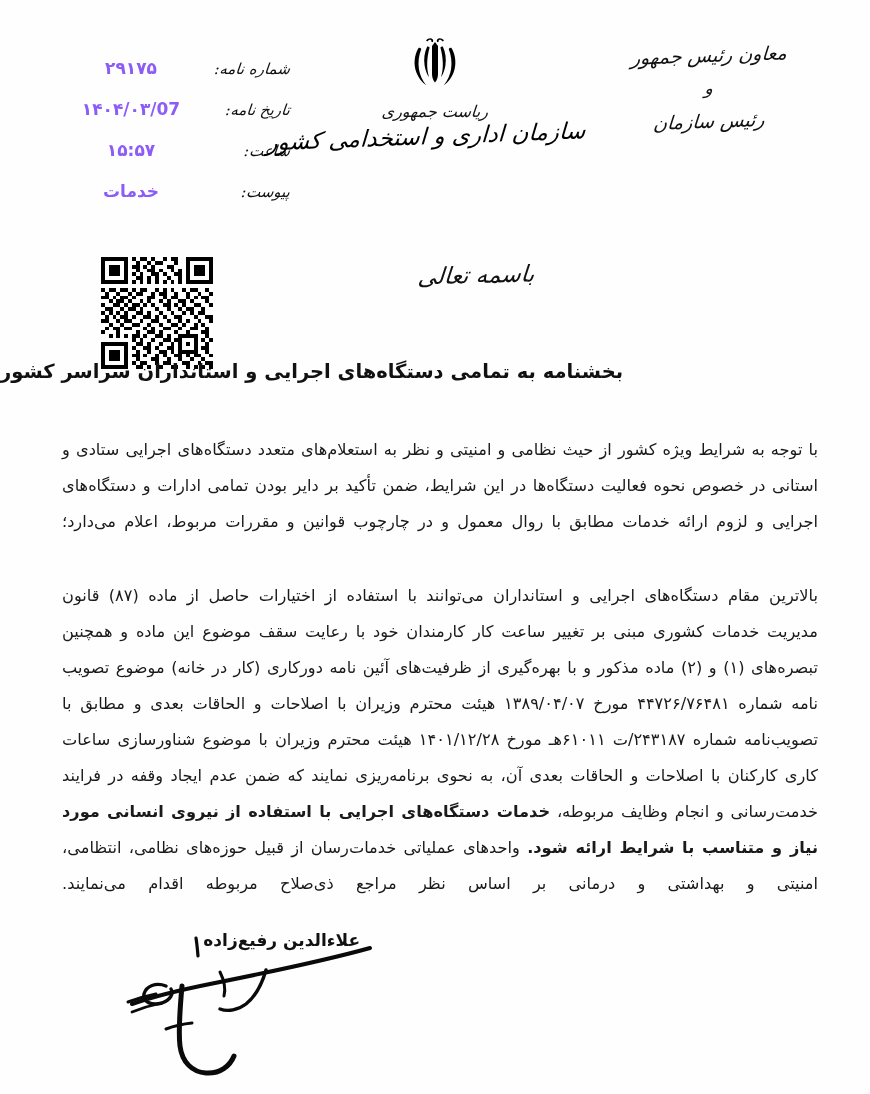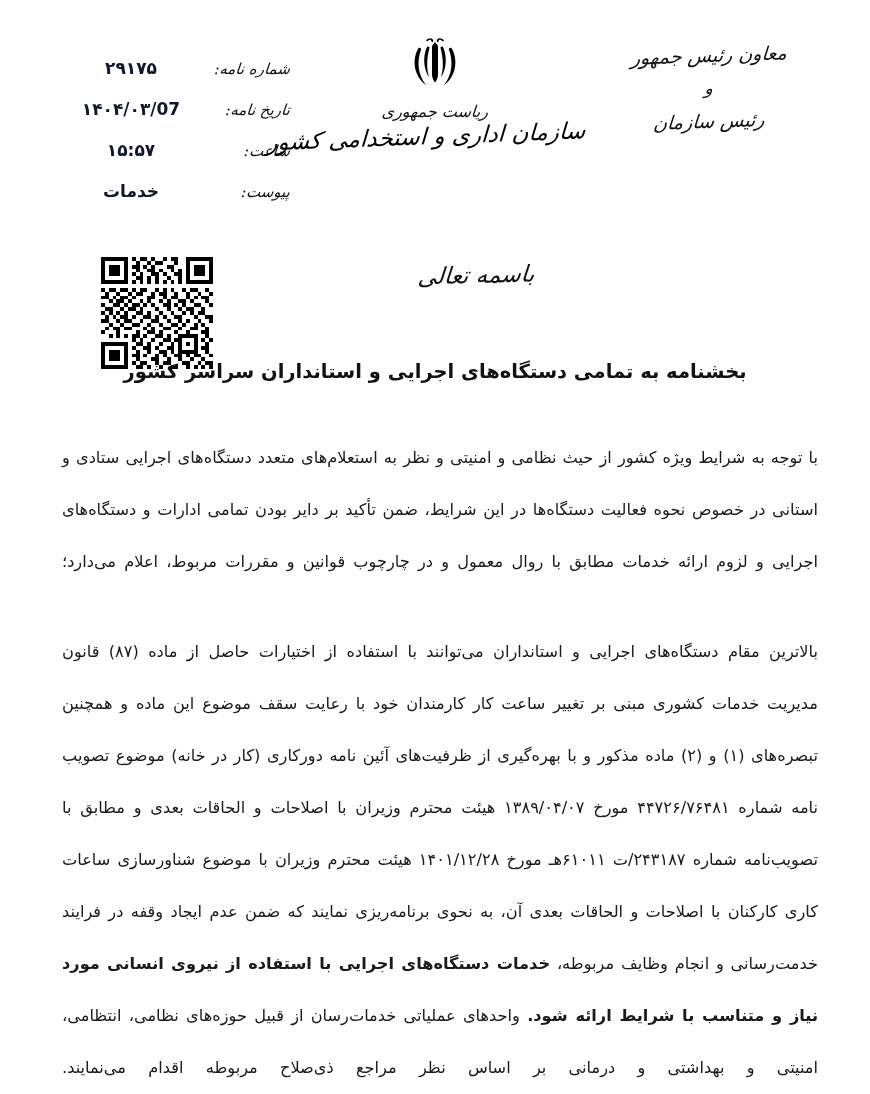--- a/index.html
+++ b/index.html
@@ -55,21 +55,21 @@
     letter-spacing: -0.5px;
     transform: skewX(-6deg);
     white-space: nowrap;
   }
   .meta-value {
     flex: 1;
     text-align: center;
     font-size: 17px;
     font-weight: 700;
     font-family: "DejaVu Sans", sans-serif;
-    color: #0f172a;
+    color: #8b5cf6;
     letter-spacing: 0.5px;
     white-space: nowrap;
   }
 
   
   .emblem-block {
     position: absolute;
     top: 34px;
     left: 50%;
     transform: translateX(-50%);
@@ -146,41 +146,41 @@
     letter-spacing: -1px;
     transform: skewX(-6deg) rotate(-1.5deg);
     white-space: nowrap;
   }
 
   
   .doc-title {
     position: absolute;
     top: 360px;
     left: 0; right: 0;
-    text-align: center;
+    text-align: left;
     font-size: 19.5px;
     font-weight: 700;
     color: #111;
     direction: rtl;
     letter-spacing: 0px;
   }
 
   
   .body-area {
     position: absolute;
     top: 432px;
     left: 62px;
     right: 52px;
     direction: rtl;
     text-align: justify;
     text-align-last: justify;
   }
   .para {
     font-size: 16.2px;
-    line-height: 52px;
+    line-height: 36px;
     color: #1a1a1a;
     margin: 0 0 38px 0;
     text-align: justify;
     text-align-last: justify;
     word-spacing: 0.5px;
   }
   .para.p2 { margin-bottom: 0; }
   .para b { font-weight: 700; }
 
   
@@ -532,14 +532,40 @@
   <div class="body-area">
 
     <p class="para p1">با توجه به شرایط ویژه کشور از حیث نظامی و امنیتی و نظر به استعلام‌های متعدد دستگاه‌های اجرایی ستادی و استانی در خصوص نحوه فعالیت دستگاه‌ها در این شرایط، ضمن تأکید بر دایر بودن تمامی ادارات و دستگاه‌های اجرایی و لزوم ارائه خدمات مطابق با روال معمول و در چارچوب قوانین و مقررات مربوط، اعلام می‌دارد؛</p>
 
     <p class="para p2">
       <span>بالاترین مقام دستگاه‌های اجرایی و استانداران می‌توانند با استفاده از اختیارات حاصل از ماده (۸۷) قانون مدیریت خدمات کشوری مبنی بر تغییر ساعت کار کارمندان خود با رعایت سقف موضوع این ماده و همچنین تبصره‌های (۱) و (۲) ماده مذکور و با بهره‌گیری از ظرفیت‌های آئین نامه دورکاری (کار در خانه) موضوع تصویب نامه شماره ۴۴۷۲۶/۷۶۴۸۱ مورخ ۱۳۸۹/۰۴/۰۷ هیئت محترم وزیران با اصلاحات و الحاقات بعدی و مطابق با تصویب‌نامه شماره ۲۴۳۱۸۷/ت ۶۱۰۱۱هـ مورخ ۱۴۰۱/۱۲/۲۸ هیئت محترم وزیران با موضوع شناورسازی ساعات کاری کارکنان با اصلاحات و الحاقات بعدی آن، به نحوی برنامه‌ریزی نمایند که ضمن عدم ایجاد وقفه در فرایند خدمت‌رسانی و انجام وظایف مربوطه، </span><b>خدمات دستگاه‌های اجرایی با استفاده از نیروی انسانی مورد نیاز و متناسب با شرایط ارائه شود.</b><span> واحدهای عملیاتی خدمات‌رسان از قبیل حوزه‌های نظامی، انتظامی، امنیتی و بهداشتی و درمانی بر اساس نظر مراجع ذی‌صلاح مربوطه اقدام می‌نمایند.</span>
     </p>
 
   </div>
 
+  <div class="sign-area">
+    <div class="sign-name">علاءالدین رفیع‌زاده</div>
+    <div class="sign-mark">
+      <svg width="330" height="155" viewBox="0 0 330 155" aria-hidden="true">
+        <g fill="none" stroke="#0a0a0a" stroke-linecap="round" stroke-linejoin="round">
+
+          <path d="M300 22 C250 36 190 48 140 58 C110 64 85 70 62 78" stroke-width="4"></path>
+
+          <path d="M126 12 C127 18 127.5 24 128 30" stroke-width="3.2"></path>
+
+          <path d="M96 60 C86 56 76 60 74 68 C72 76 82 80 92 77 C100 74 104 68 101 63" stroke-width="3.4"></path>
+
+          <path d="M58 76 C66 73 76 70 86 68" stroke-width="3"></path>
+          <path d="M62 86 C72 82 82 79 92 77" stroke-width="2.8"></path>
+
+          <path d="M112 60 C110 82 108 104 110 120 C112 136 122 146 136 147 C150 148 160 140 164 130" stroke-width="5"></path>
+
+          <path d="M96 103 C104 100 112 98 122 97" stroke-width="3"></path>
+
+          <path d="M196 44 C192 58 186 70 176 78 C168 84 158 86 150 83" stroke-width="3.4"></path>
+
+          <path d="M150 46 C154 54 156 62 154 70" stroke-width="3"></path>
+        </g>
+      </svg>
+    </div>
+  </div>
 
 </div>
 
 </body></html>

